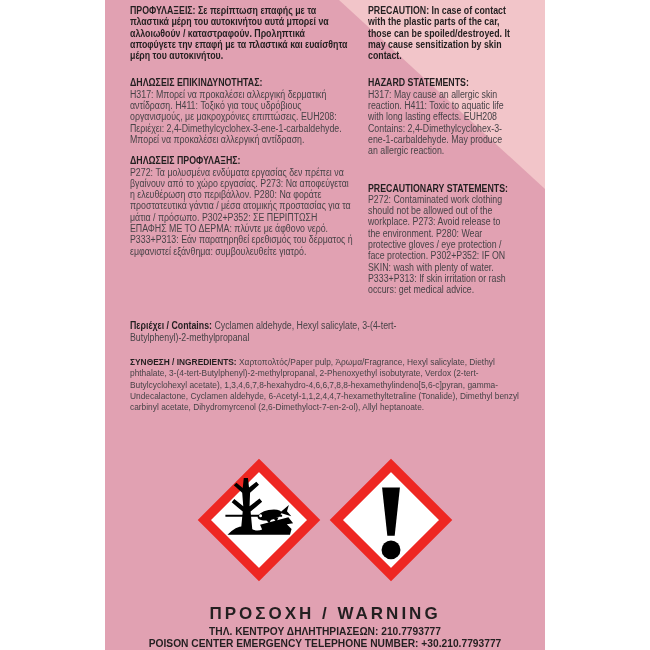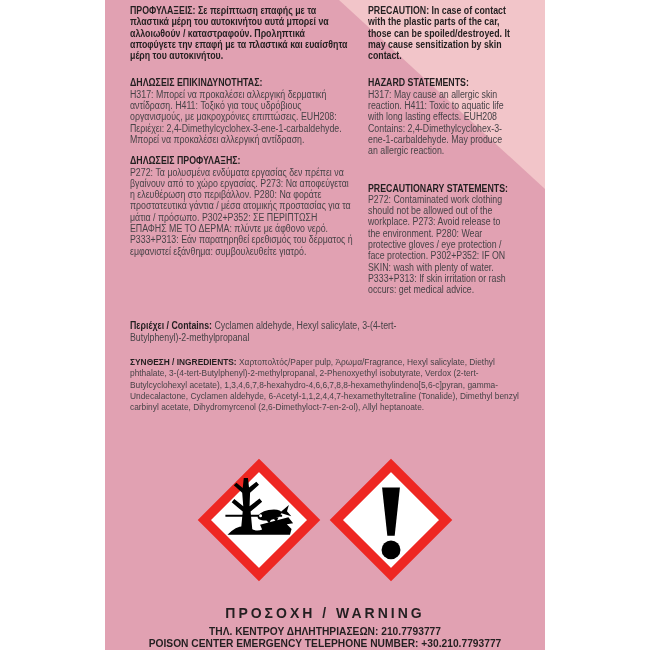--- a/index.html
+++ b/index.html
@@ -38,21 +38,21 @@
     transform:scaleX(0.88);transform-origin:0 0;
   }
   .contains b,.ingredients b{color:var(--text-bold,#231f20);}
   .pictos{
     position:absolute;left:0;top:457px;width:100%;
     display:flex;justify-content:center;gap:6px;
   }
   .pictos svg{display:block;}
   .warning{position:absolute;left:0;top:604px;width:100%;text-align:center;color:var(--text-bold,#1f1c1d);}
   .w-title{
-    font-size:14px;line-height:19px;font-weight:bold;letter-spacing:3px;margin-bottom:2px;
+    font-size:17px;line-height:19px;font-weight:bold;letter-spacing:3px;margin-bottom:2px;
   }
   .w-phones{transform:scaleX(0.93);transform-origin:50% 0;}
   .w-phones div{font-size:11px;line-height:12.2px;font-weight:bold;}
 </style>
 </head>
 <body>
 
 <div class="canvas">
   <div class="label">
     <div class="light-triangle"></div>

